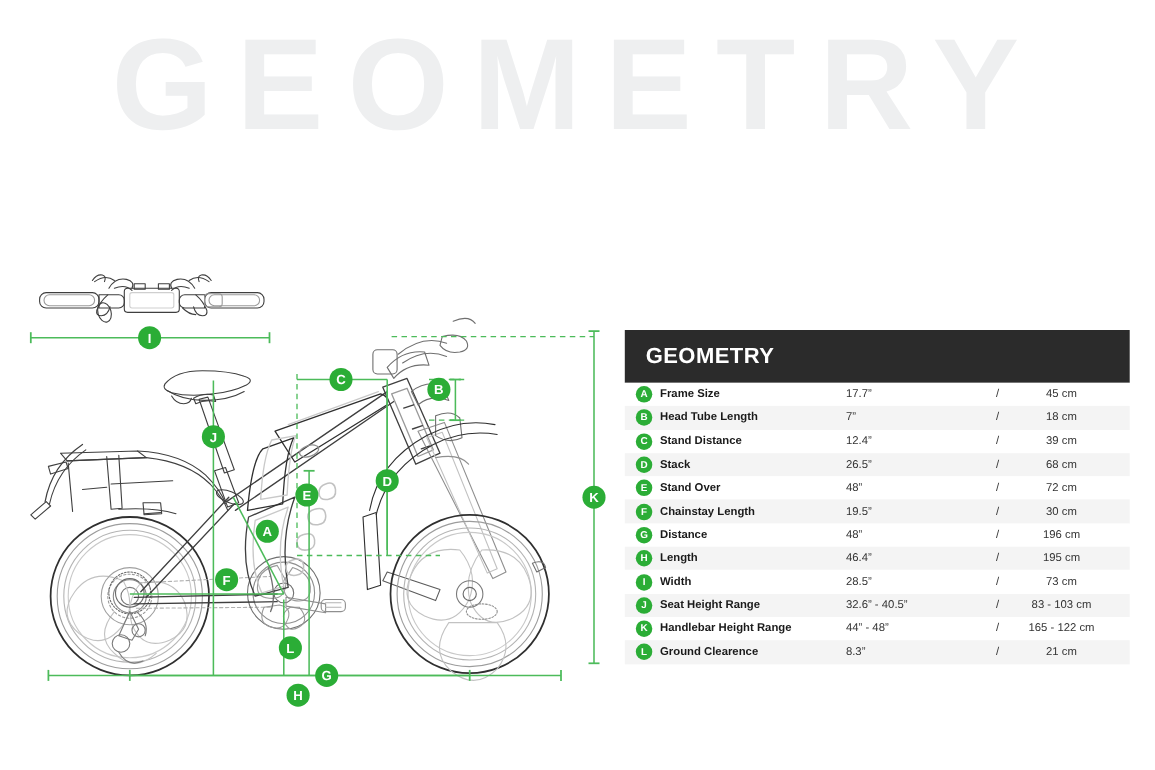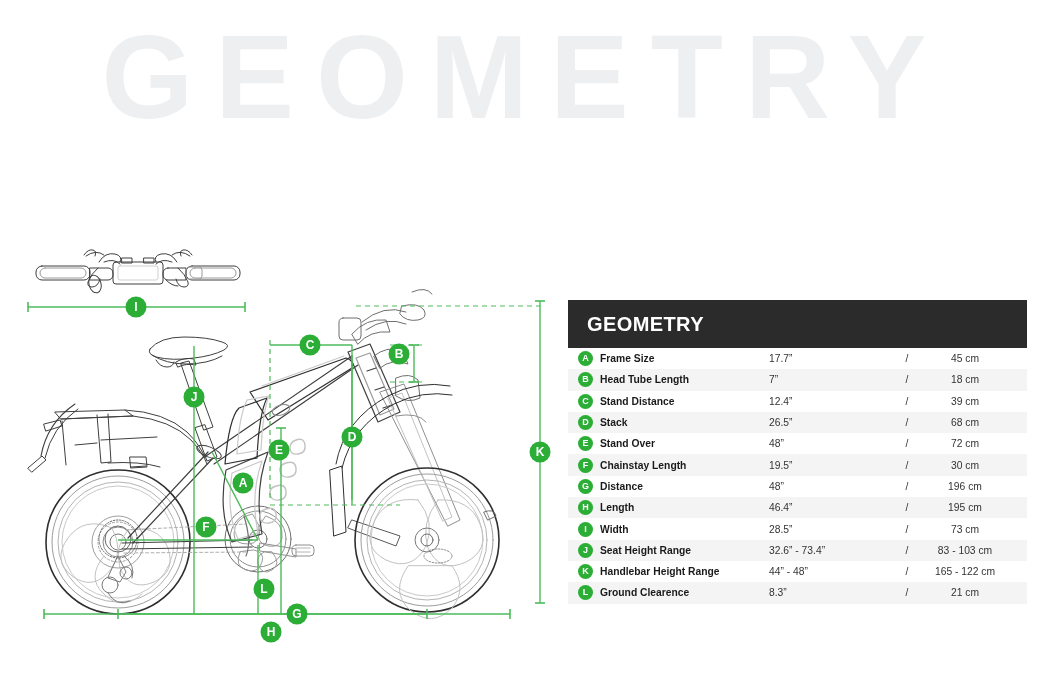--- a/index.html
+++ b/index.html
@@ -471,21 +471,21 @@
         <div class="row odd">
           <span class="badge">I</span>
           <span class="rlabel">Width</span>
           <span class="rimp">28.5”</span>
           <span class="rslash">/</span>
           <span class="rmet">73 cm</span>
         </div>
         <div class="row even">
           <span class="badge">J</span>
           <span class="rlabel">Seat Height Range</span>
-          <span class="rimp">32.6” -  73.4”</span>
+          <span class="rimp">32.6” -  40.5”</span>
           <span class="rslash">/</span>
           <span class="rmet">83 - 103 cm</span>
         </div>
         <div class="row odd">
           <span class="badge">K</span>
           <span class="rlabel">Handlebar Height Range</span>
           <span class="rimp">44” -  48”</span>
           <span class="rslash">/</span>
           <span class="rmet">165 - 122 cm</span>
         </div>

